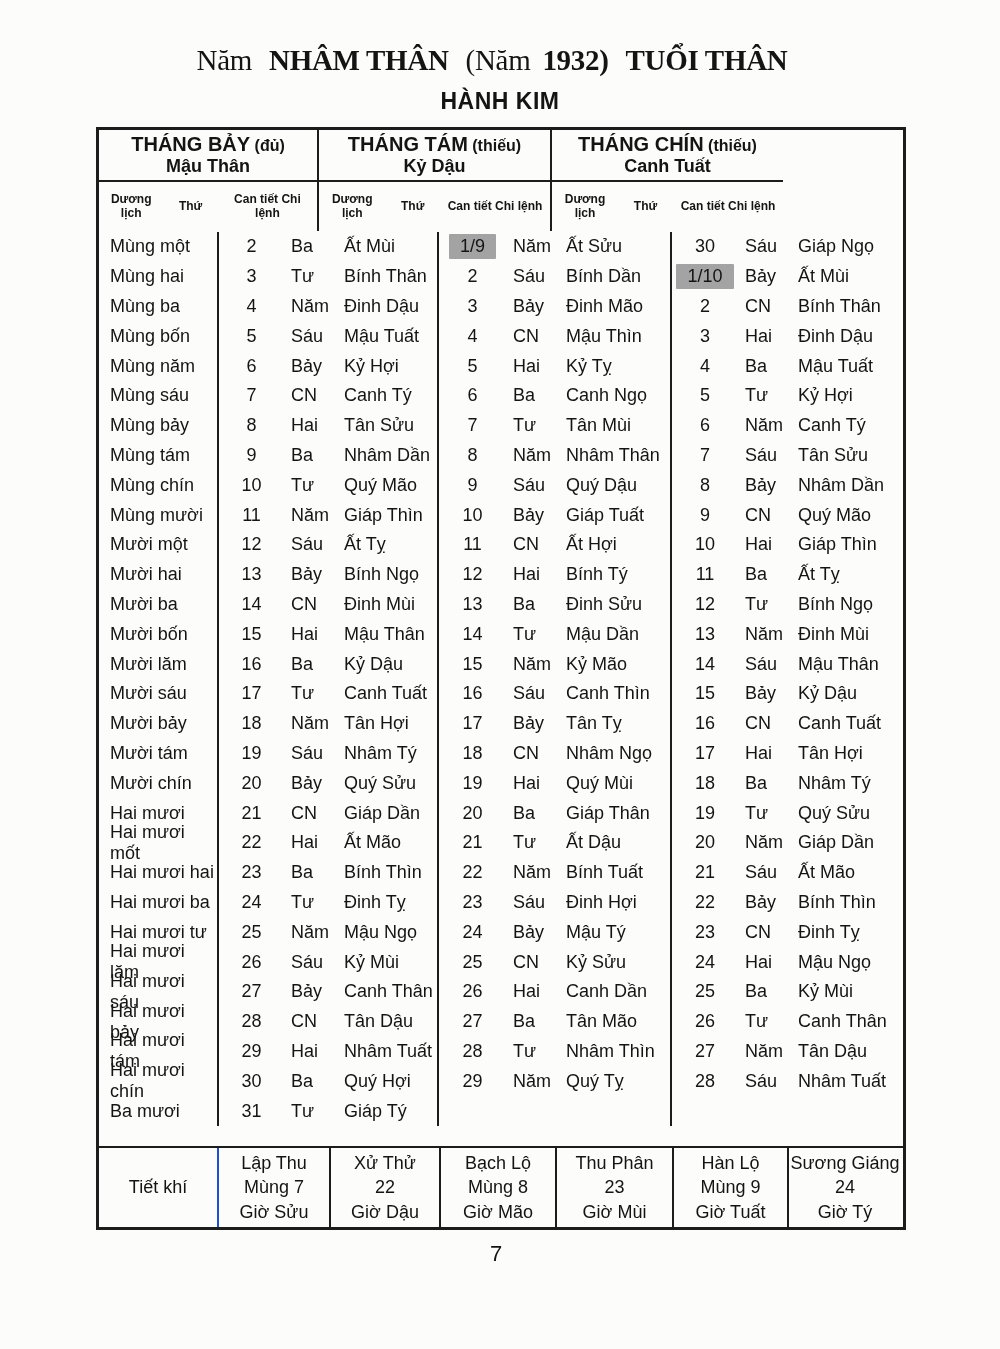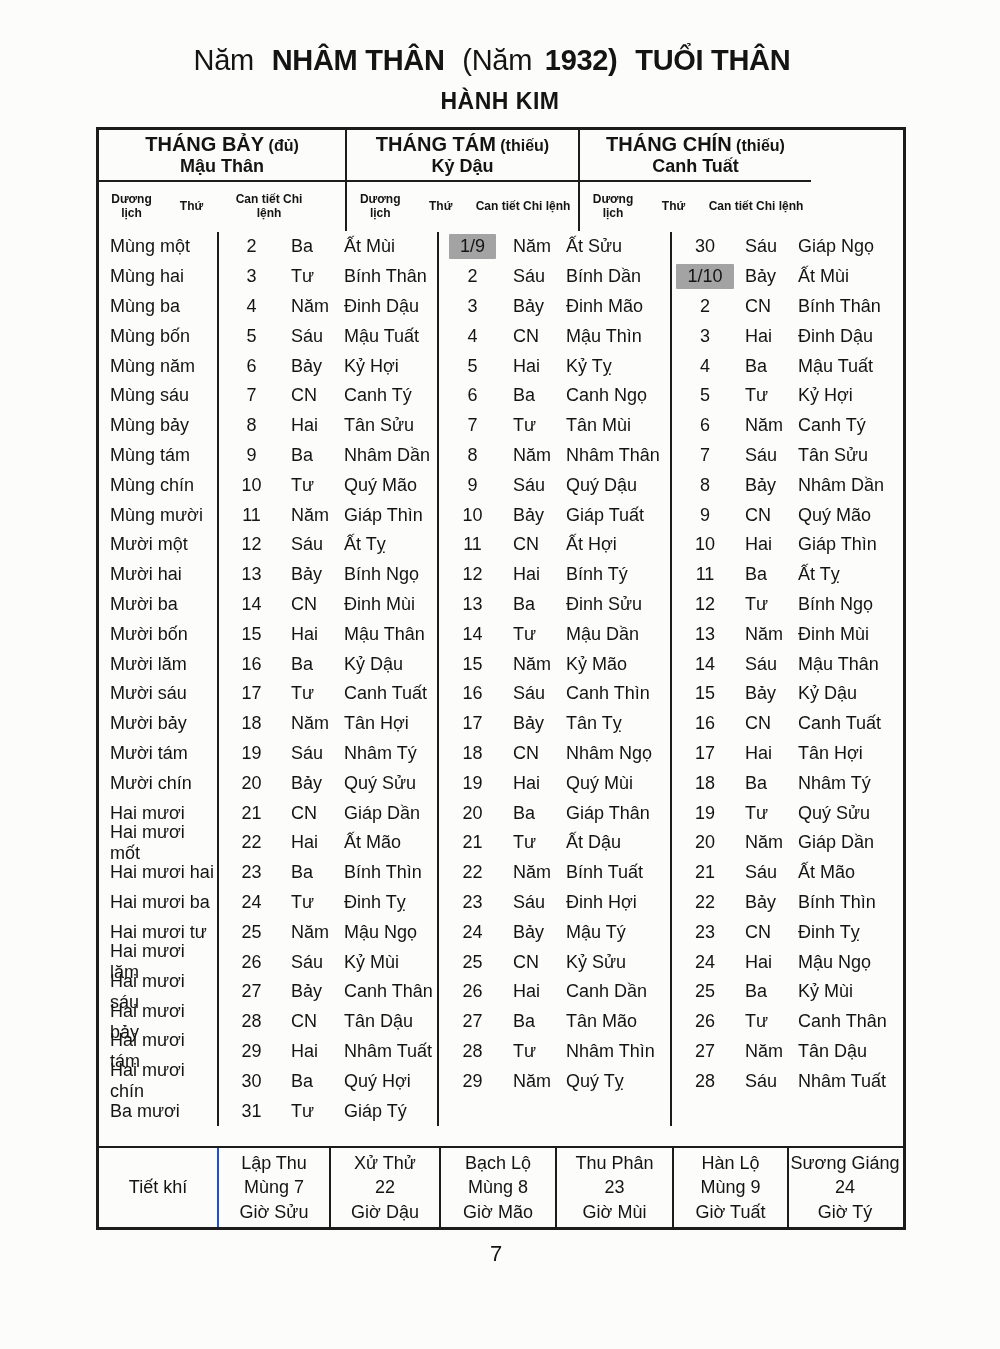--- a/index.html
+++ b/index.html
@@ -7,20 +7,21 @@
     position:relative; width:1000px; height:1349px;
     background:#fcfcfa; color:#141414;
     font-family:"Liberation Sans", sans-serif;
     overflow:hidden;
   }
   
   .title-line{
     position:absolute; top:44px; left:0; right:16px;
     text-align:center; font-size:29px; letter-spacing:-0.3px;
     white-space:nowrap;
+    font-family:Liberation Serif, serif;
   }
   .title-line .seg{margin:0 5px;}
   .t-norm{font-weight:normal;}
   .t-bold{font-weight:bold;}
   .t-gap{margin-left:14px;}
   .subtitle{
     position:absolute; top:88px; left:0; right:0;
     text-align:center; font-size:23px; font-weight:bold; letter-spacing:0.5px;
   }
   
@@ -33,21 +34,21 @@
   .cal *{box-sizing:border-box;}
   
   .cal-header{display:flex; height:101px;}
   .corner{
     width:120px; border-right:2px solid #1c1c1c;
     display:flex; align-items:center; justify-content:center;
     text-align:center; font-weight:bold; font-size:19px; line-height:1.25;
   }
   .corner-text{width:72px;}
   .month-col{display:flex; flex-direction:column;}
-  .mc1{width:248px; border-right:2px solid #1c1c1c;}
+  .mc1{width:220px; border-right:2px solid #1c1c1c;}
   .mc2{width:233px; border-right:2px solid #1c1c1c;}
   .mc3{width:231px;}
   .month-title{
     height:52px; border-bottom:2px solid #1c1c1c;
     text-align:center; font-weight:bold; padding-top:3px; line-height:1.15;
   }
   .month-name{font-size:20px;}
   .month-fullness{font-size:16px; font-weight:bold;}
   .month-stem{font-size:18px;}
   .sub-row{flex:1; display:flex; align-items:center; font-weight:bold; font-size:12px; line-height:1.1;}

